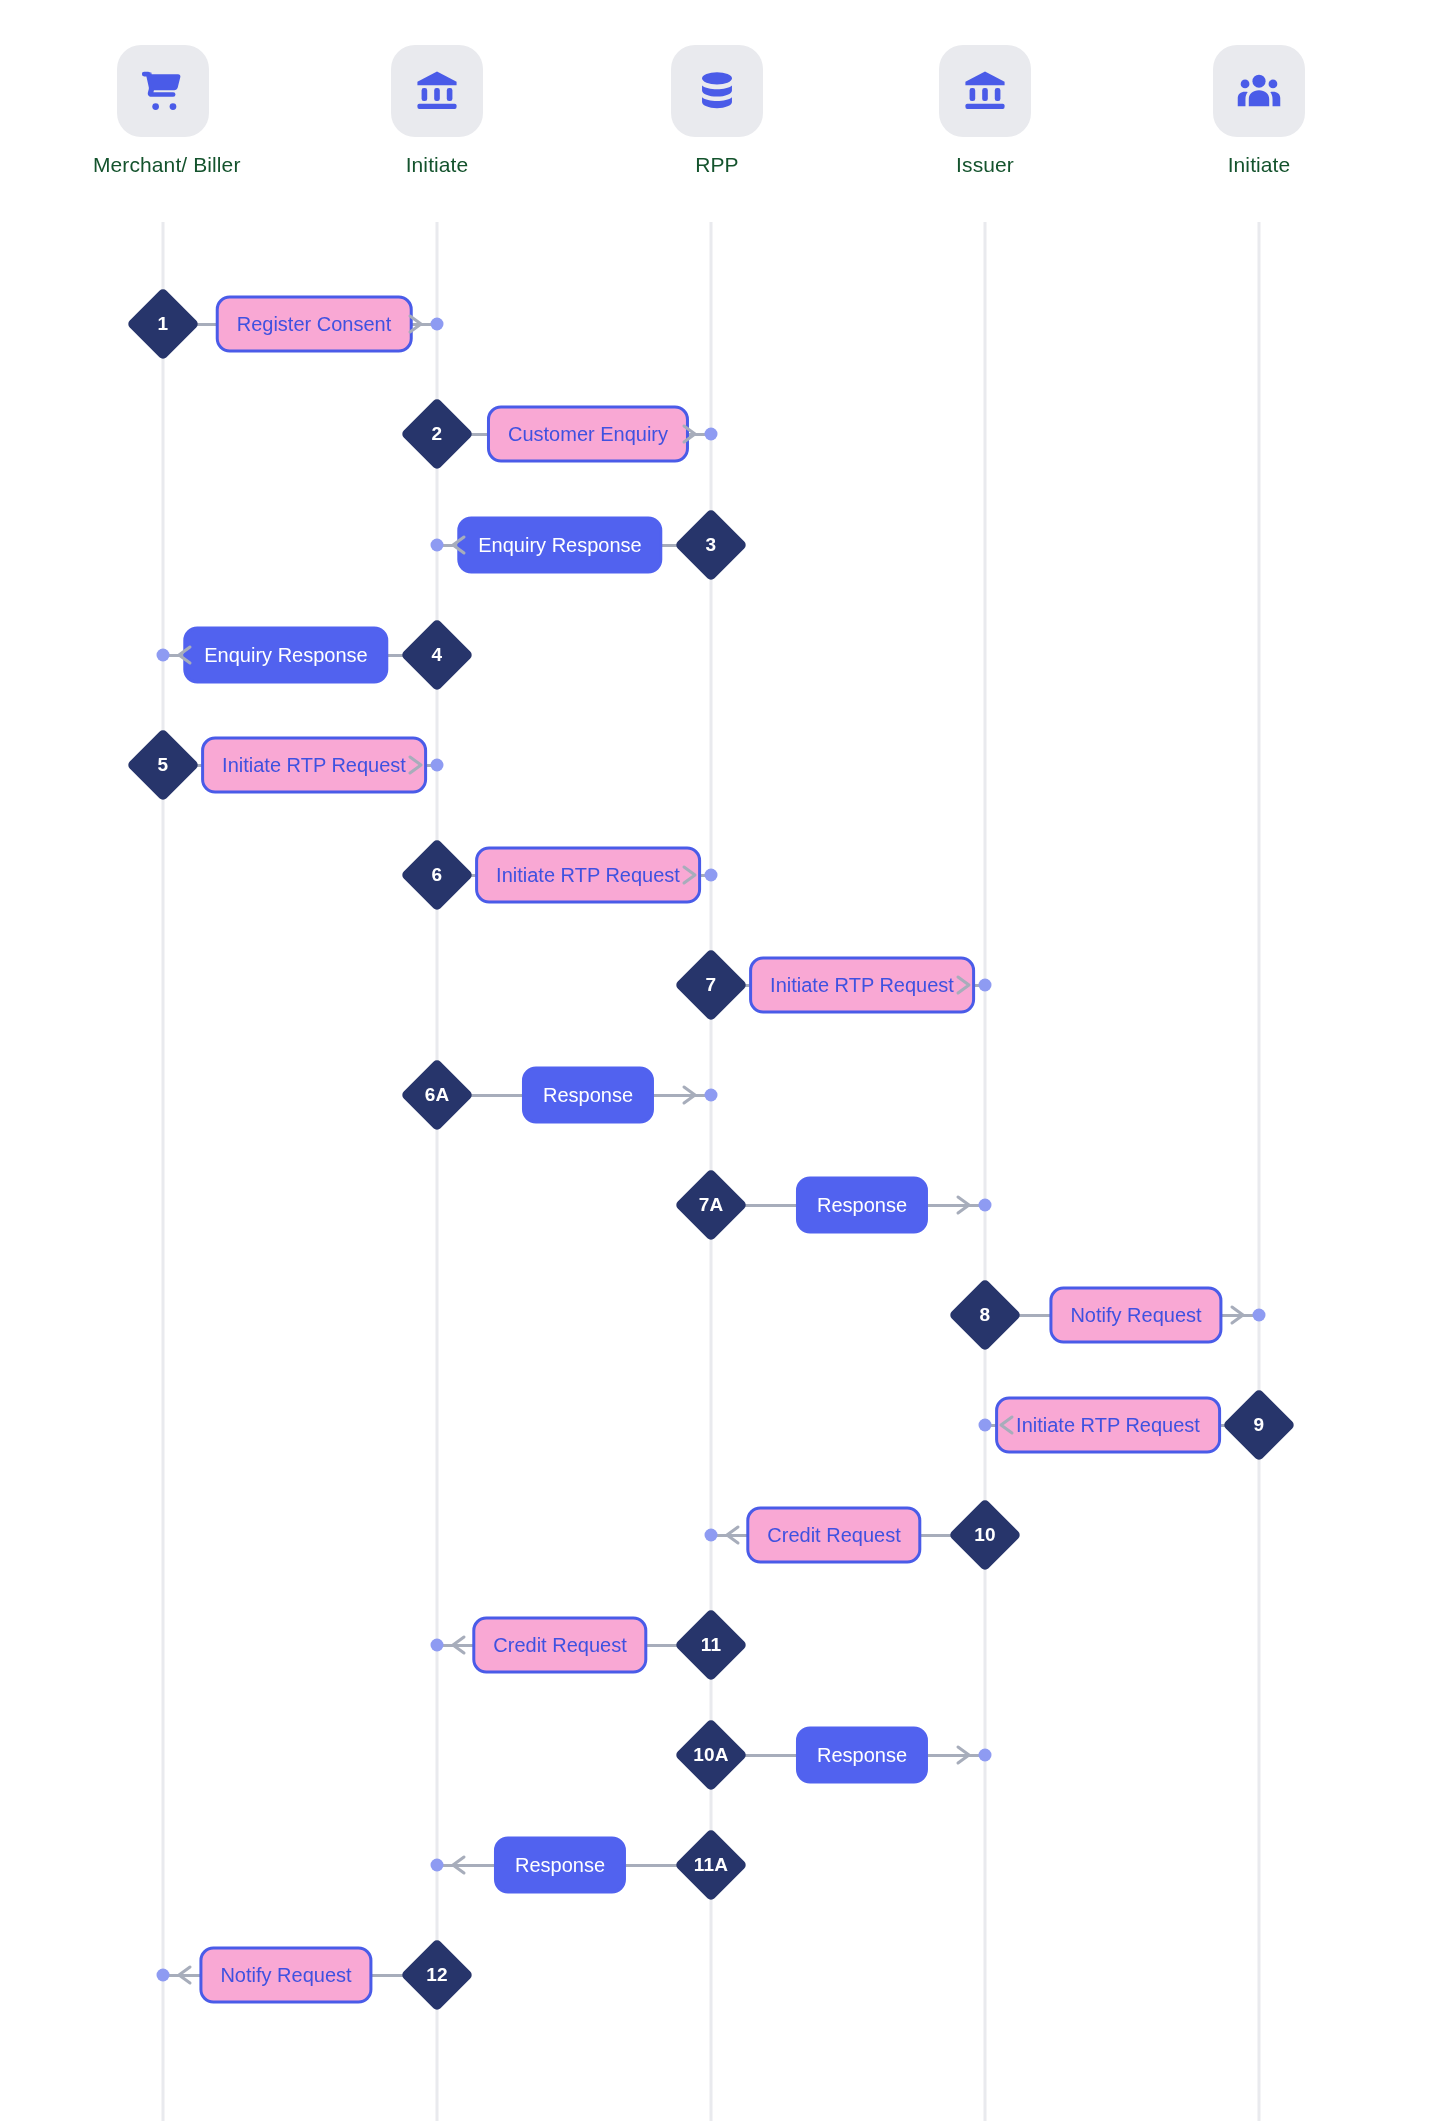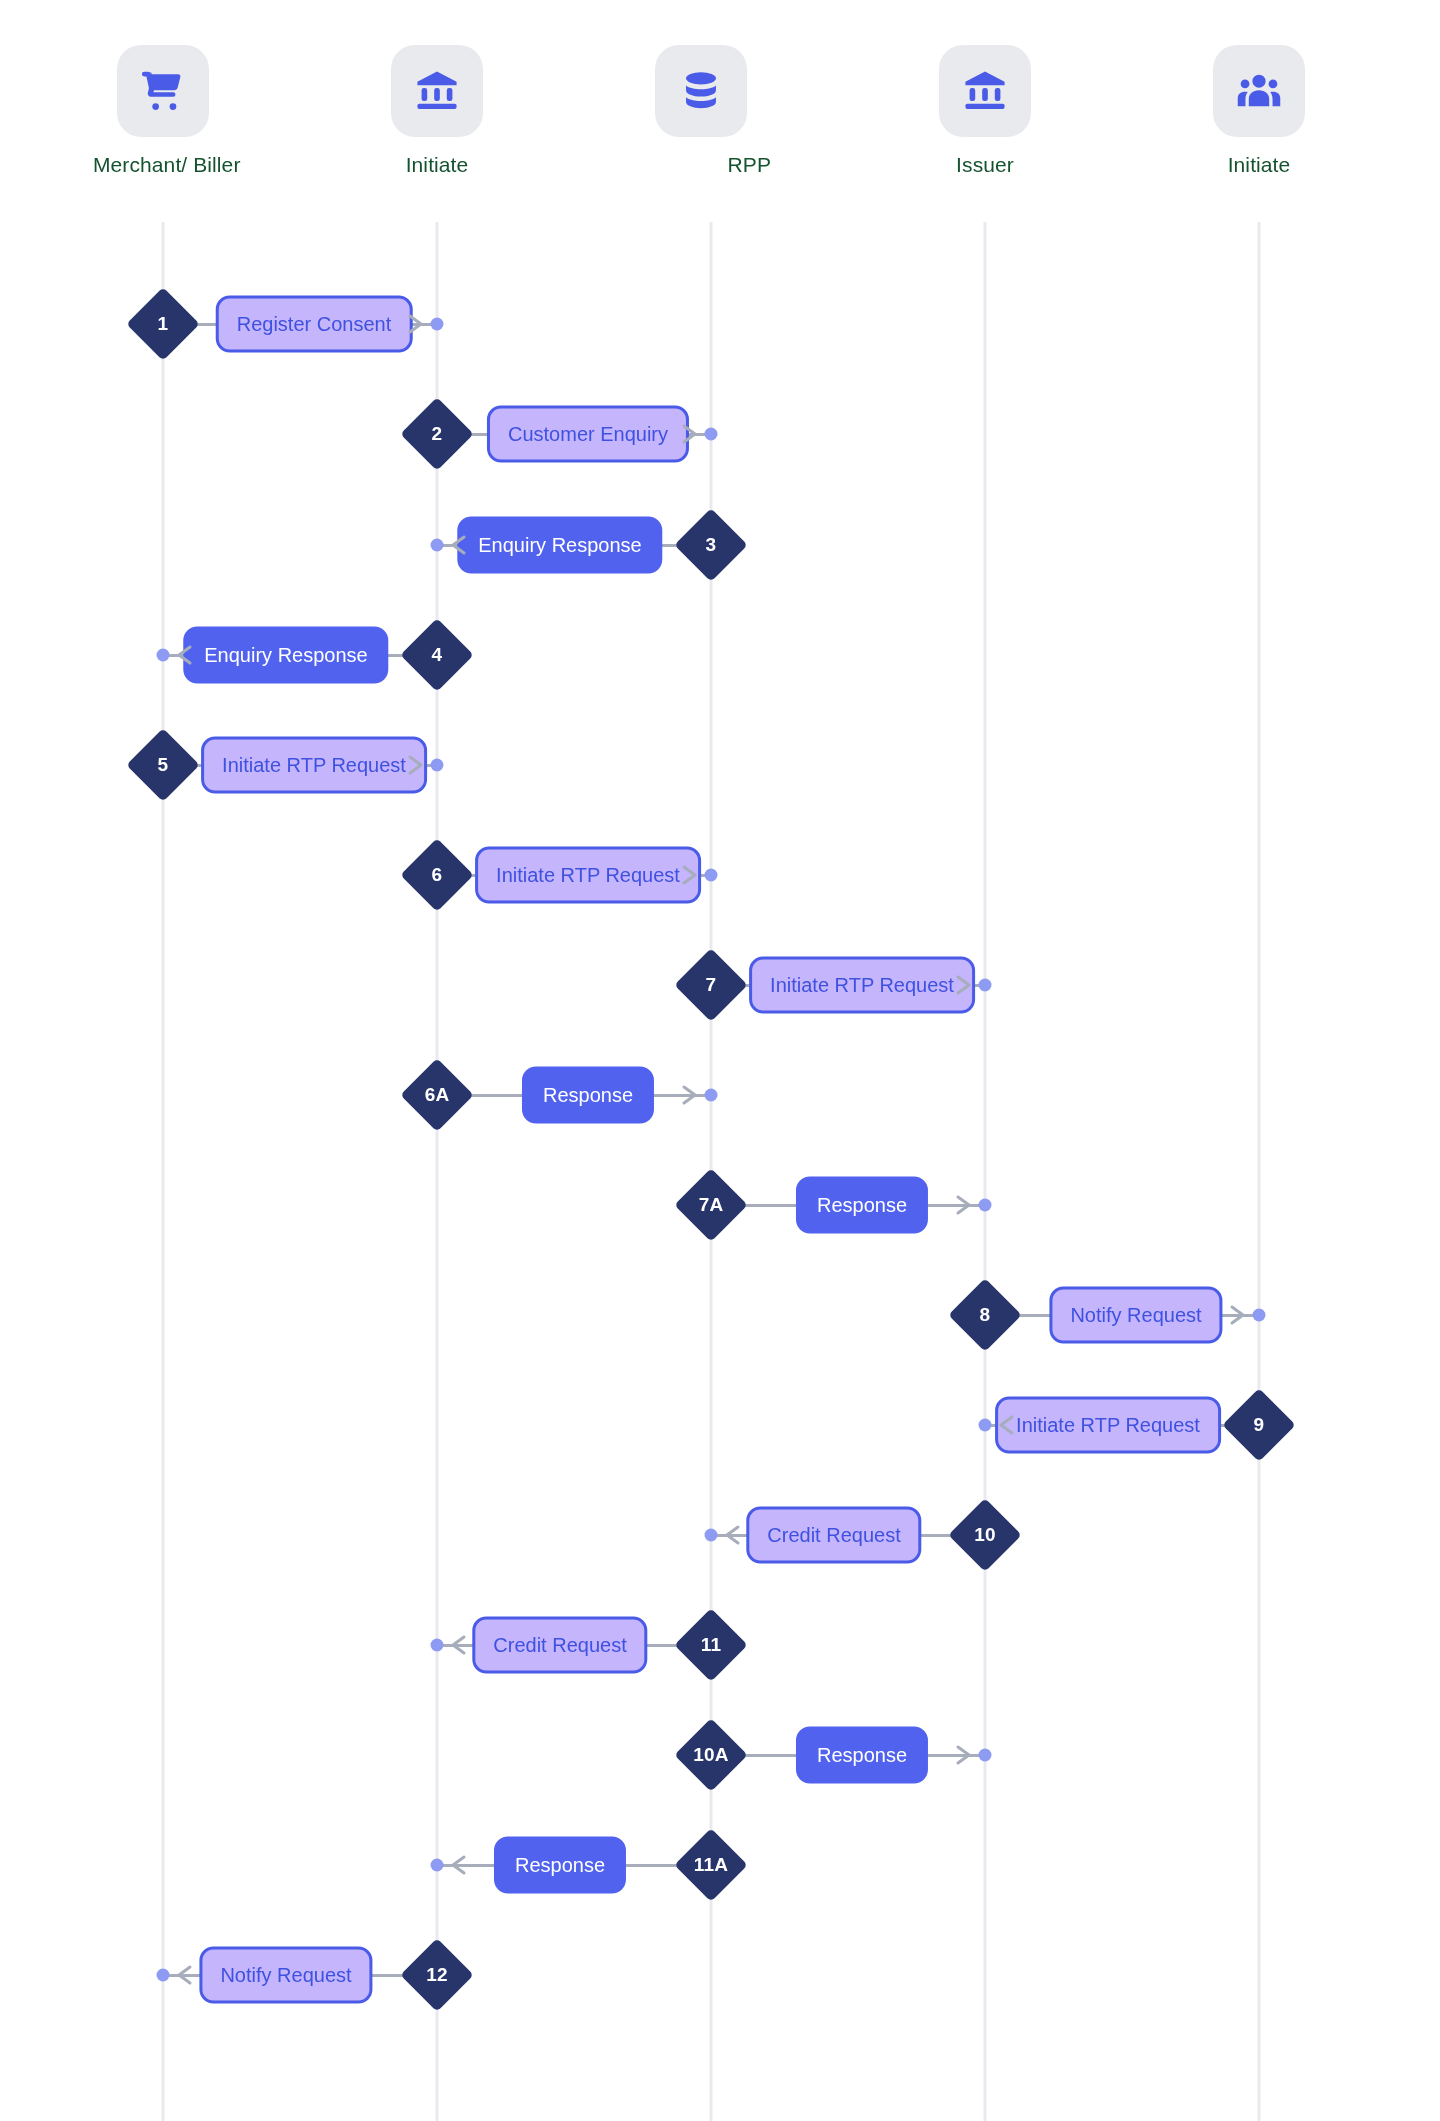--- a/index.html
+++ b/index.html
@@ -67,21 +67,21 @@
     transform: translate(-50%, -50%);
     border-radius: 14px;
     padding: 14px 18px;
     font-size: 20px;
     white-space: nowrap;
     line-height: 1.15;
     text-align: center;
     min-width: 120px;
   }
   .pill.outlined {
-    background: #c4b5fd;
+    background: #f9a8d4;
     border: 3px solid #4a5be8;
     color: #3f51e0;
   }
   .pill.filled {
     background: #5162ef;
     border: 3px solid #5162ef;
     color: #ffffff;
   }
   .diamond {
     position: absolute;
@@ -142,21 +142,21 @@
           <svg width="50" height="50" viewBox="0 0 24 24" fill="#4a5be8">
             <path d="M12 2.6 2.6 7.5v1.7h18.8V7.5L12 2.6z"></path>
             <rect x="4.6" y="10.6" width="2.7" height="6.2" rx="1.1"></rect>
             <rect x="10.65" y="10.6" width="2.7" height="6.2" rx="1.1"></rect>
             <rect x="16.7" y="10.6" width="2.7" height="6.2" rx="1.1"></rect>
             <rect x="2.6" y="18.1" width="18.8" height="2.5" rx=".9"></rect>
           </svg>
         </div>
         <div class="actor-label">Initiate</div>
       </div>
-      <div class="actor" style="left: 701px; top: 45px; text-align: right;">
+      <div class="actor" style="left: 717px; top: 45px;">
         <div class="actor-icon">
           <svg width="46" height="46" viewBox="0 0 24 24" fill="#4a5be8">
             <ellipse cx="12" cy="5.4" rx="7.8" ry="3.2"></ellipse>
             <path d="M4.2 9.1v2.6c0 1.77 3.49 3.2 7.8 3.2s7.8-1.43 7.8-3.2V9.1c-1.6 1.3-4.5 2-7.8 2s-6.2-.7-7.8-2z"></path>
             <path d="M4.2 15.2v2.6c0 1.77 3.49 3.2 7.8 3.2s7.8-1.43 7.8-3.2v-2.6c-1.6 1.3-4.5 2-7.8 2s-6.2-.7-7.8-2z"></path>
           </svg>
         </div>
         <div class="actor-label">RPP</div>
       </div>
       <div class="actor" style="left: 985px; top: 45px;">

